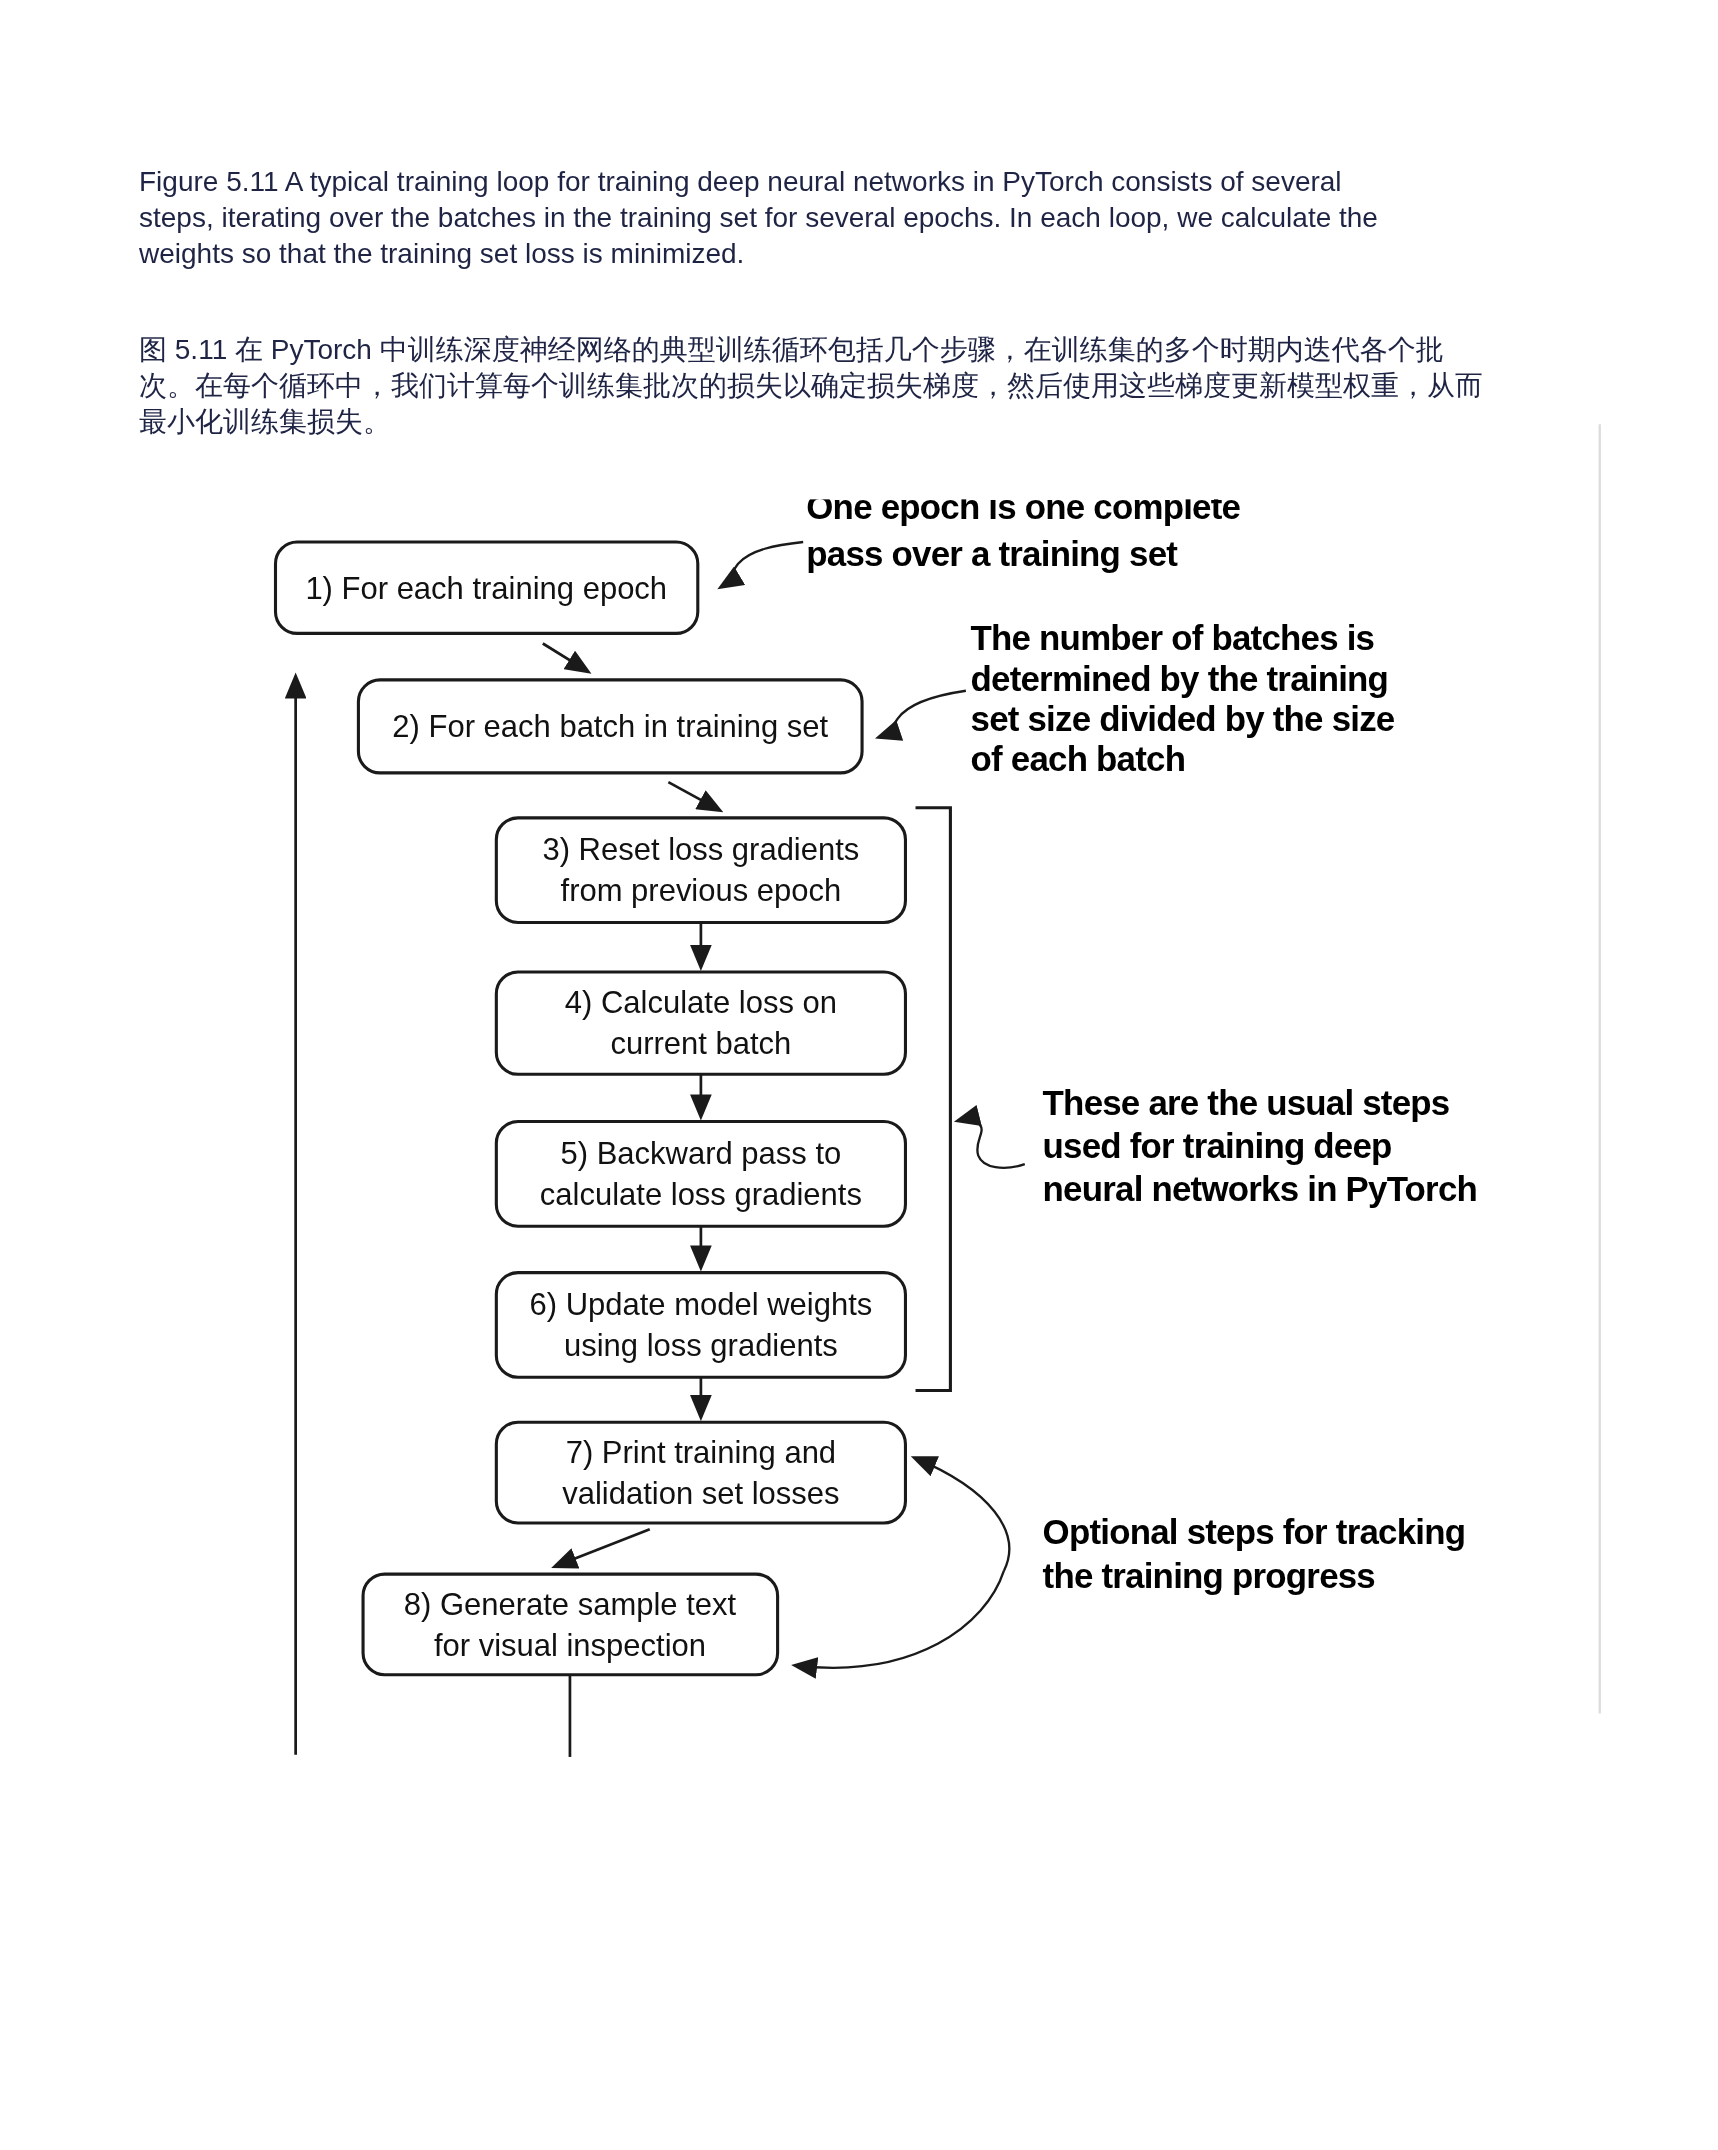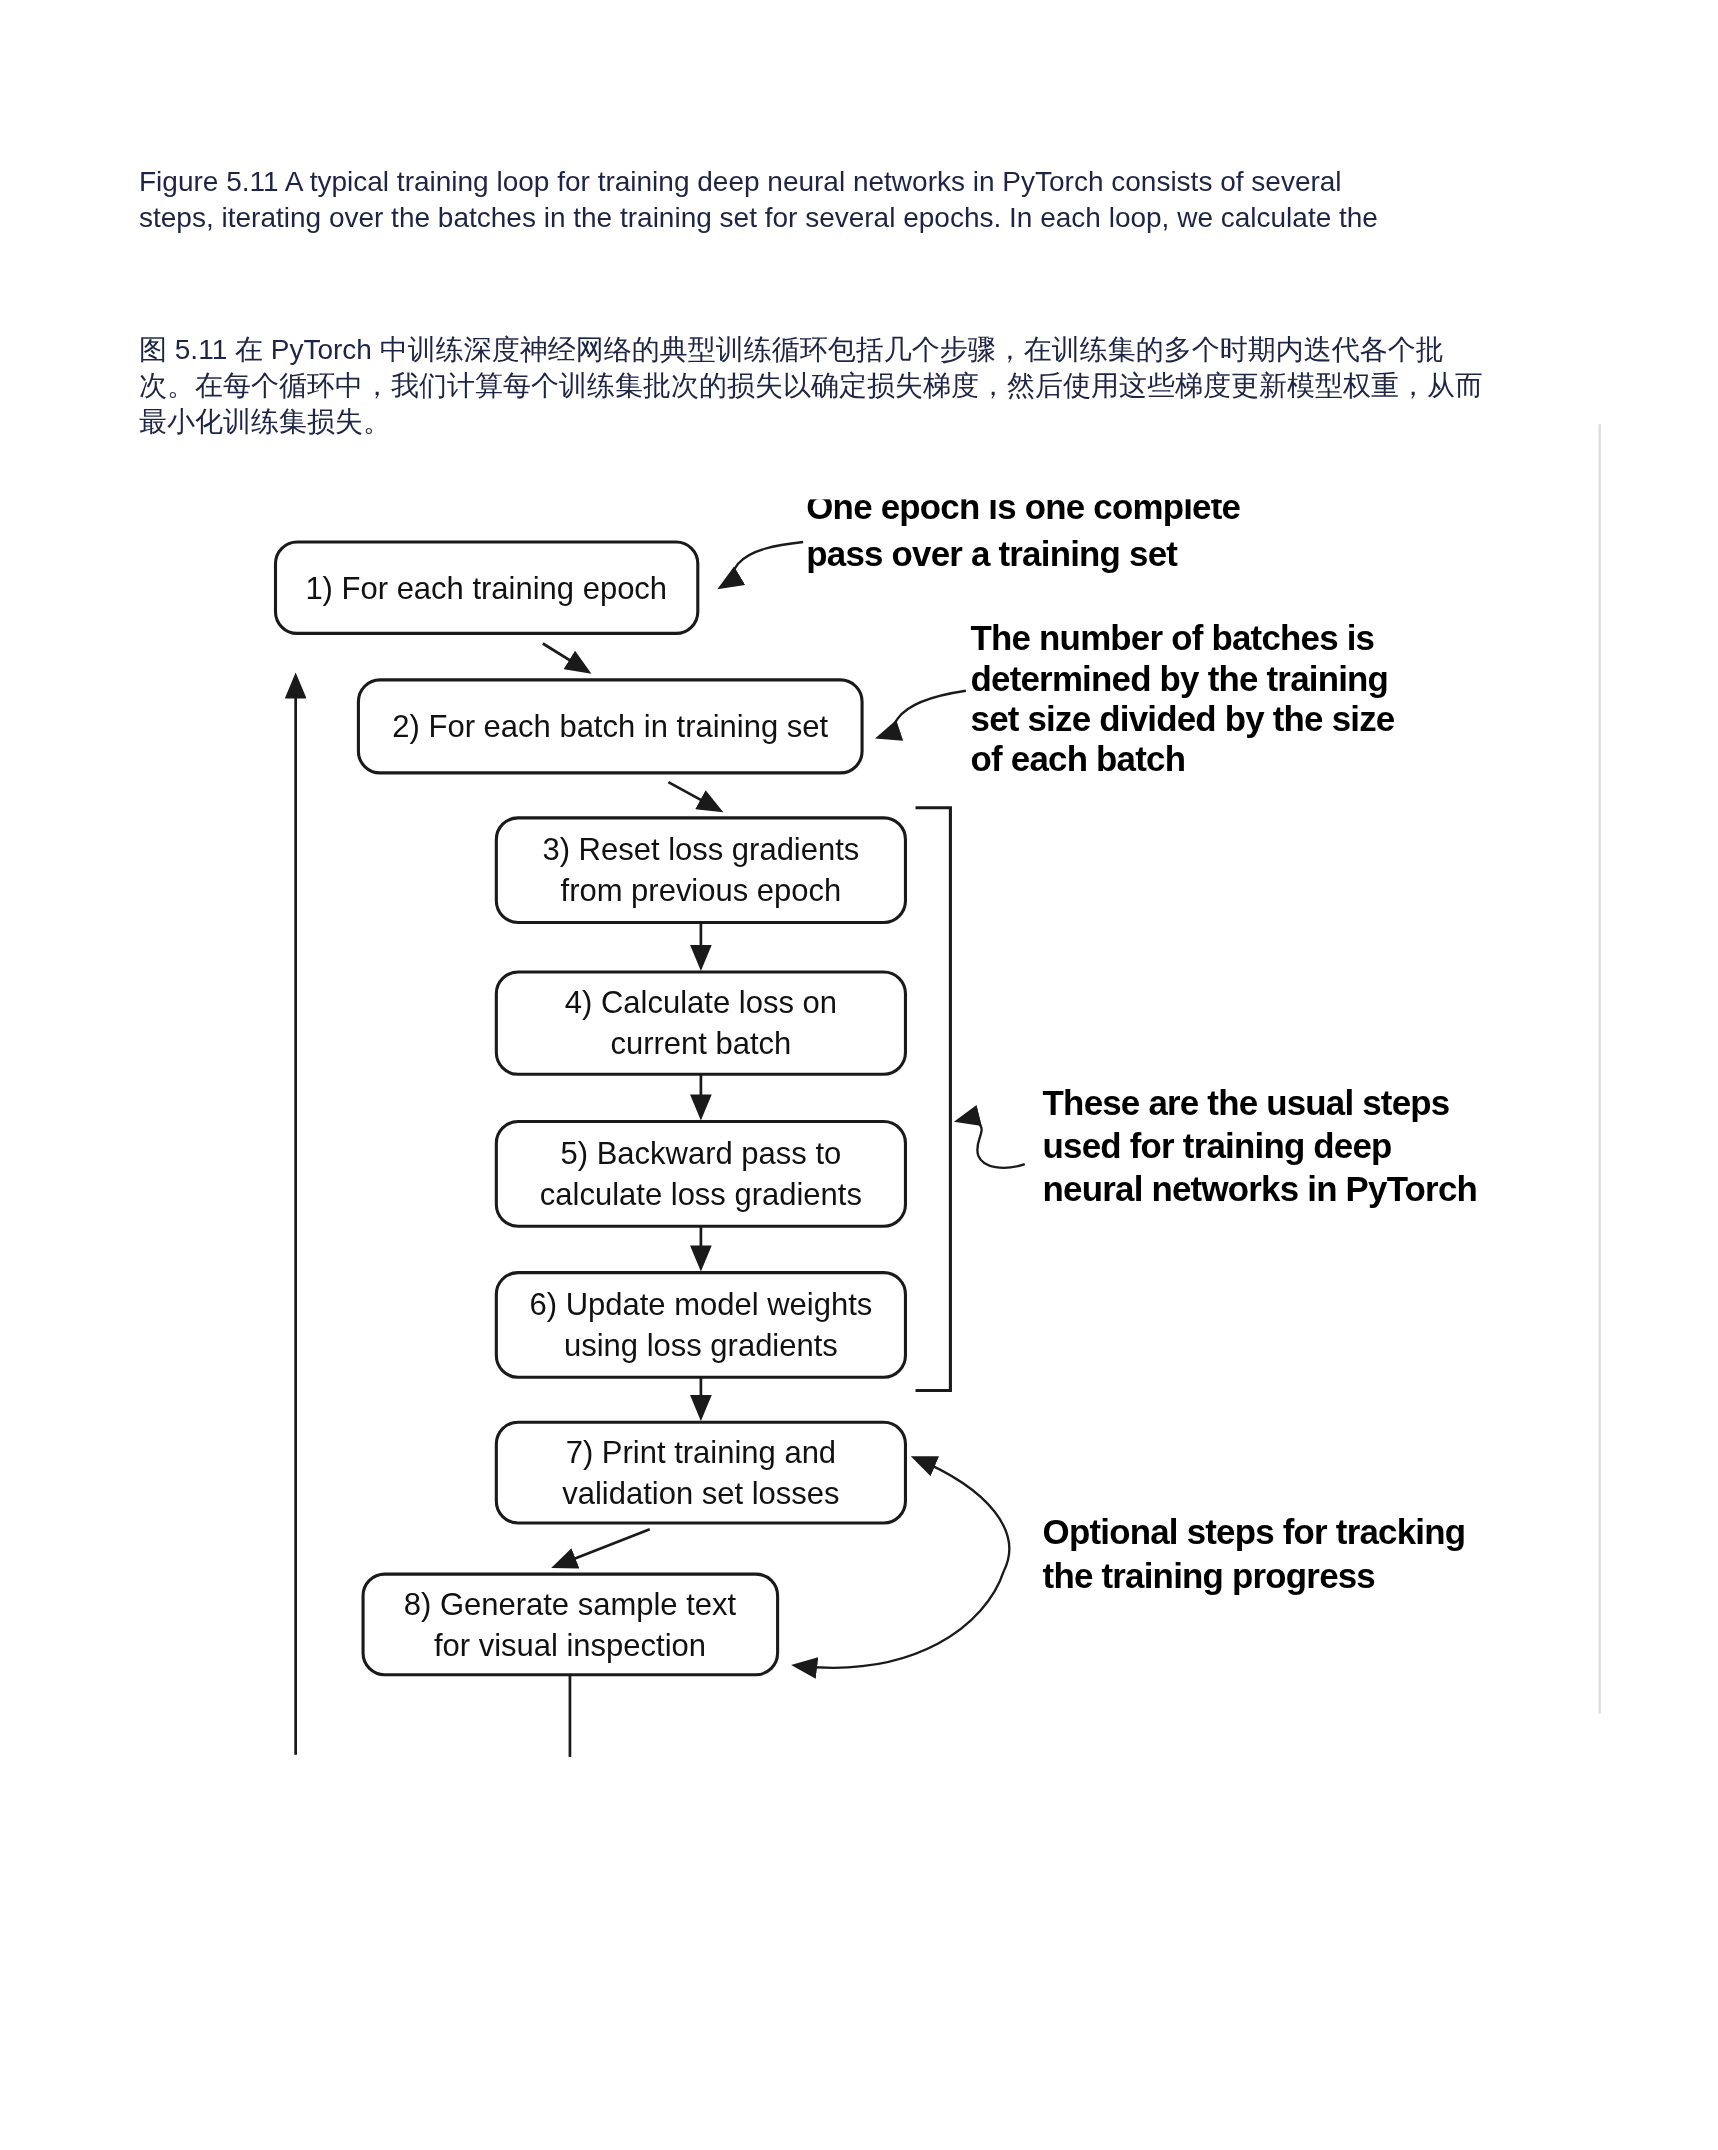--- a/index.html
+++ b/index.html
@@ -45,20 +45,21 @@
   }
 </style>
 </head>
 <body>
 
 <div class="page">
 
   <div class="caption caption-en">
     <div>Figure 5.11 A typical training loop for training deep neural networks in PyTorch consists of several</div>
     <div>steps, iterating over the batches in the training set for several epochs. In each loop, we calculate the</div>
+    <div>weights so that the training set loss is minimized.</div>
   </div>
 
   <div class="caption caption-zh">
     <div>图 5.11 在 PyTorch 中训练深度神经网络的典型训练循环包括几个步骤，在训练集的多个时期内迭代各个批</div>
     <div>次。在每个循环中，我们计算每个训练集批次的损失以确定损失梯度，然后使用这些梯度更新模型权重，从而</div>
     <div>最小化训练集损失。</div>
   </div>
 
   <svg width="1364" height="1356" viewBox="330 540 1760 1750">
     <defs>

